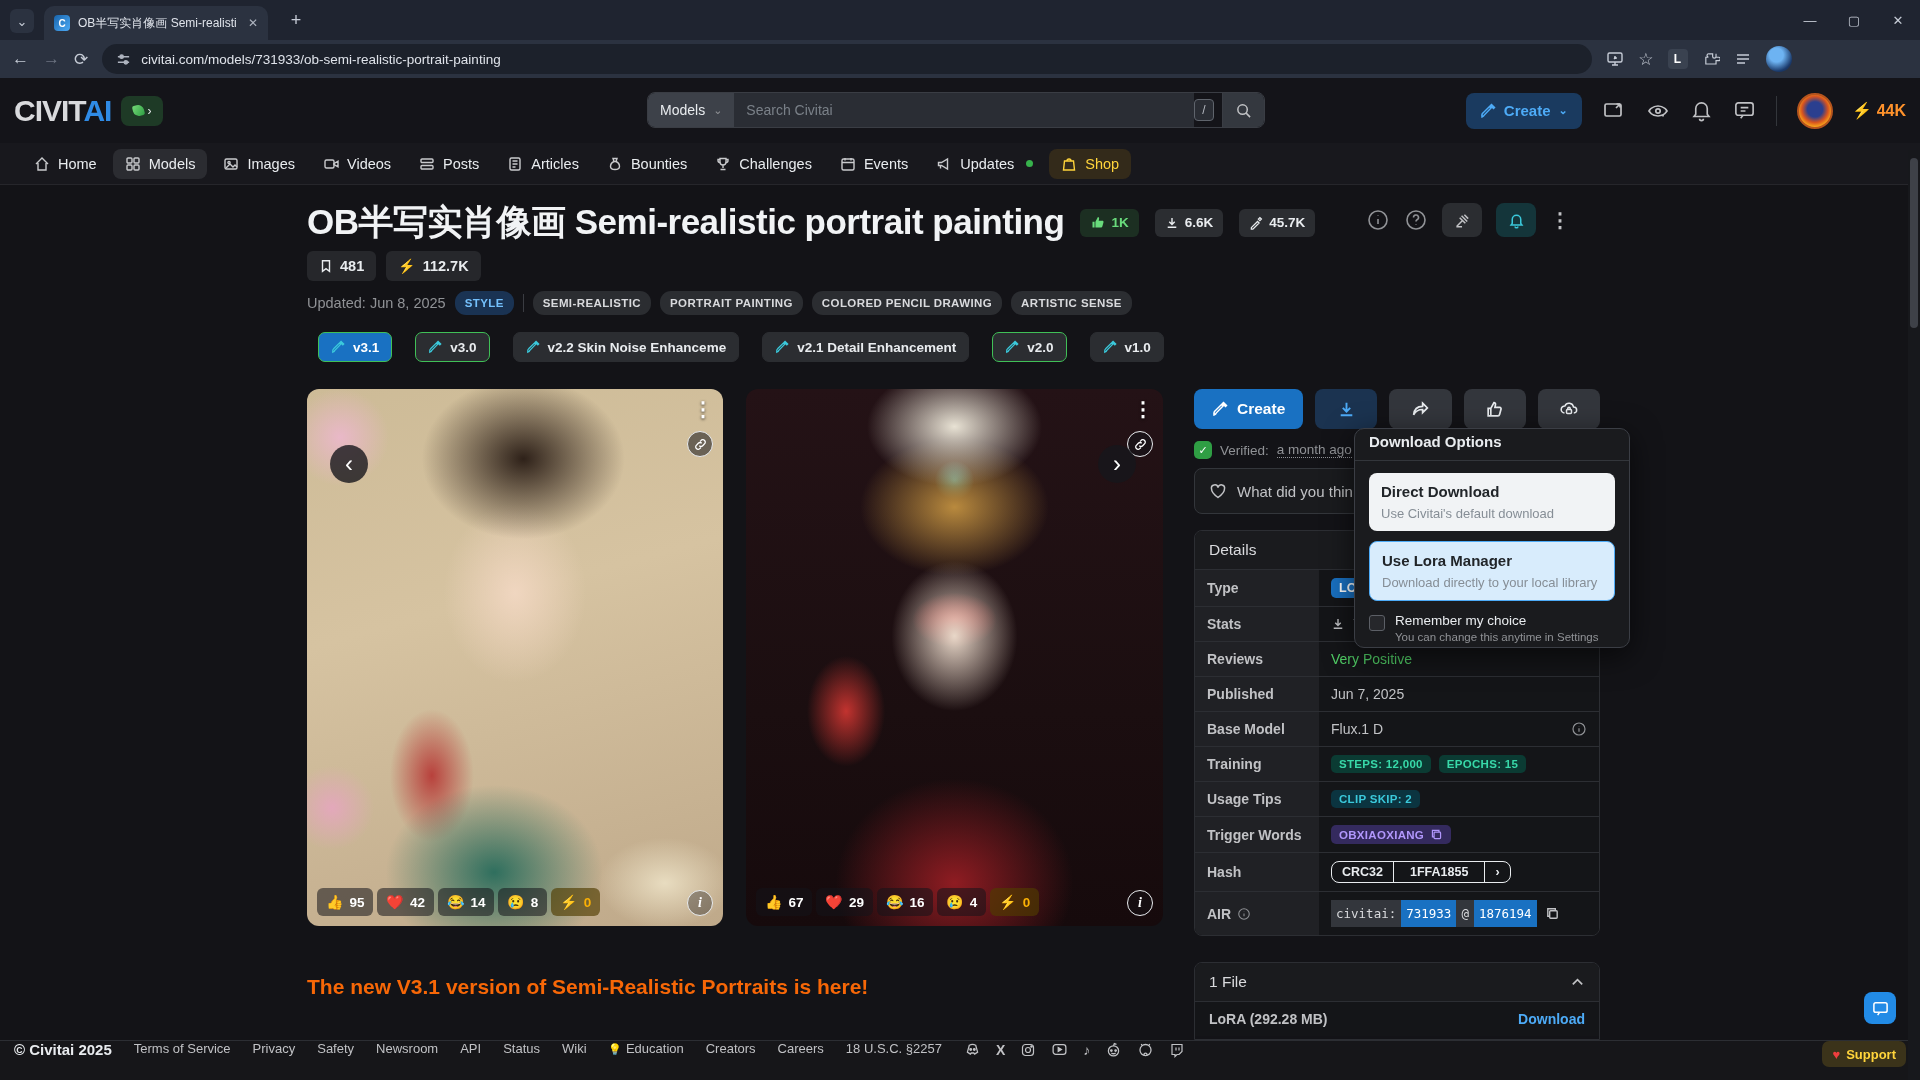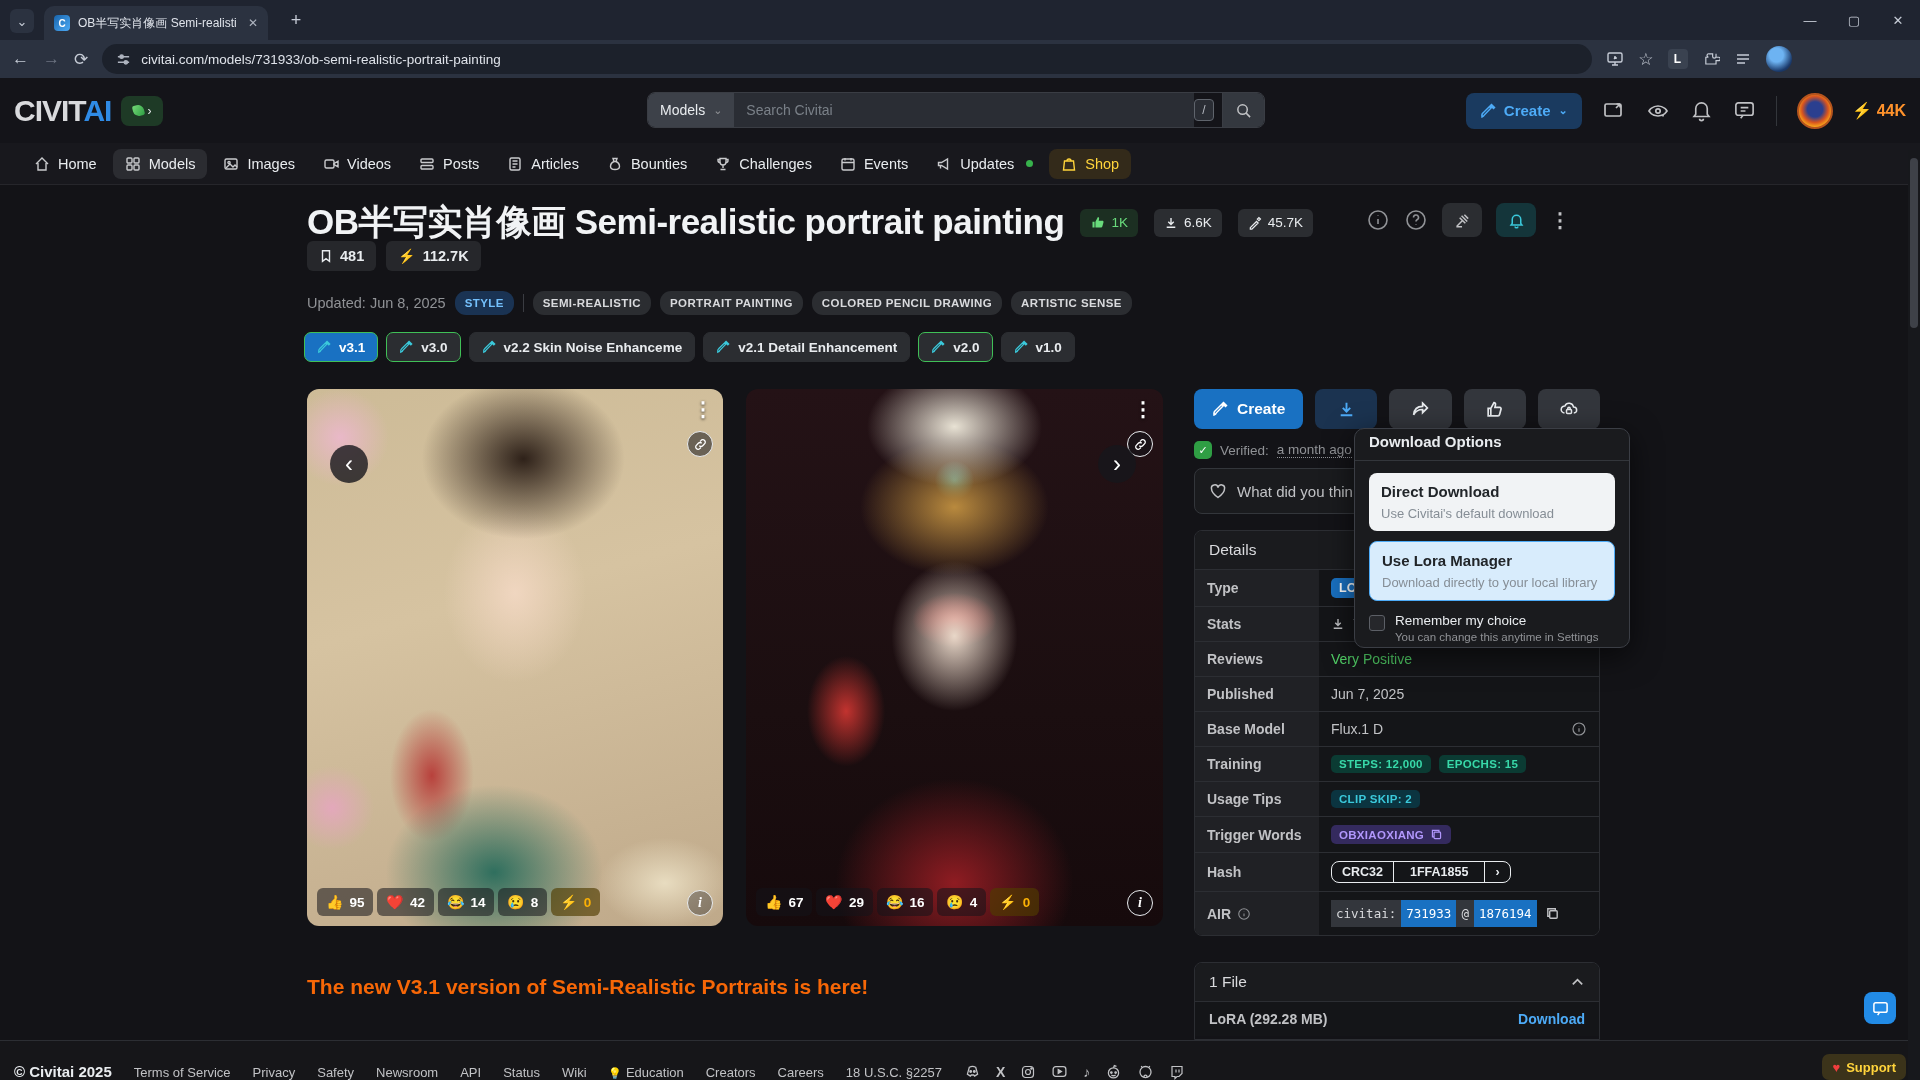--- a/index.html
+++ b/index.html
@@ -48,37 +48,37 @@
   .nv svg { color:#c9cacd; }
   .nv.active { background:#2b2c31; }
   .nv.shop { background:rgba(250,176,5,0.12); color:#ffd43b; }
   .nv.shop svg { color:#ffd43b; }
   .green-dot { width:7px; height:7px; border-radius:50%; background:#37b24c; margin-left:4px; }
 
   
   #content { position:absolute; left:0; top:185px; width:1920px; height:855px; background:#131317; }
   .title-row { position:absolute; left:307px; top:14px; display:flex; align-items:center; gap:16px; }
   .page-title { font-size:35px; font-weight:bold; color:#f1f3f5; letter-spacing:-0.5px; white-space:nowrap; }
-  .badge { height:28px; border-radius:6px; padding:0 10px; display:flex; align-items:center; gap:6px; font-size:13.5px; font-weight:normal; background:#2b2d31; color:#e9ecef; }
+  .badge { height:28px; border-radius:6px; padding:0 10px; display:flex; align-items:center; gap:6px; font-size:13.5px; font-weight:bold; background:#2b2d31; color:#e9ecef; }
   .badge.like { background:#1c2f22; color:#69db7c; }
   .title-icons { position:absolute; left:1366px; top:18px; display:flex; align-items:center; gap:14px; }
   .ghost-ic { color:#909296; }
   .sq-btn { width:40px; height:34px; border-radius:8px; background:#2b2d31; display:flex; align-items:center; justify-content:center; color:#c1c2c5; }
   .sq-btn.bell { background:#14353a; color:#3bc9db; }
   .dots { color:#c1c2c5; font-size:20px; font-weight:bold; }
 
-  .stats-row { position:absolute; left:307px; top:56px; display:flex; gap:10px;justify-content:space-between; }
+  .stats-row { position:absolute; left:307px; top:66px; display:flex; gap:10px;justify-content:space-between; }
   .stat-pill { background:#26272b; border-radius:6px; height:30px; padding:0 12px; display:flex; align-items:center; gap:7px; font-size:14.5px; font-weight:bold; color:#e9ecef; }
   .meta-row { position:absolute; left:307px; top:106px; display:flex; align-items:center; gap:9px; }
   .updated { font-size:14.5px; color:#909296; }
   .tag { height:24px; border-radius:11px; padding:0 10px; display:flex; align-items:center; background:#2b2d31; color:#d9dadd; font-size:11.5px; font-weight:bold; letter-spacing:0.4px; }
   .tag.style { background:#1a3353; color:#74c0fc; }
   .meta-div { width:1px; height:18px; background:#3a3c42; }
 
-  .versions { position:absolute; left:304px; top:147px; display:flex; gap:8px;border-radius:13px; }
+  .versions { position:absolute; left:318px; top:147px; display:flex; gap:23px;border-radius:13px; }
   .ver { height:30px; border-radius:7px; padding:0 12px; display:flex; align-items:center; gap:8px; font-size:13.5px; font-weight:bold; color:#e9ecef; background:#2b2d31; border:1.5px solid #2b2d31; }
   .ver svg { color:#3bc9db; }
   .ver.active { background:#1971c2; border-color:#40c057; color:#fff; }
   .ver.green { border-color:#40c057; }
 
   .card { position:absolute; top:204px; width:416px; height:537px; border-radius:12px; overflow:hidden; }
   .card .dots { position:absolute; top:8px; right:10px; text-shadow:0 1px 3px rgba(0,0,0,.8); color:#fff; }
   .link-badge { position:absolute; top:42px; right:10px; width:26px; height:26px; border-radius:50%; background:rgba(20,20,25,.55); border:1.5px solid #e9ecef; display:flex; align-items:center; justify-content:center; color:#fff; }
   .reactions { position:absolute; left:10px; bottom:10px; display:flex; gap:4px; }
   .rx { background:rgba(20,20,25,.55); border-radius:6px; height:28px; padding:0 9px; display:flex; align-items:center; gap:6px; font-size:13.5px; font-weight:bold; color:#fff; }
@@ -127,21 +127,21 @@
   .opt .t { font-size:15px; font-weight:bold; color:#212529; margin-bottom:6px; }
   .opt .d { font-size:13px; color:#868e96; }
   .opt.o1 { background:#d8ecfc; border:1.5px solid #4dabf7; }
   .opt.o2 { background:#f1f3f5; }
   .remember { display:flex; gap:10px; margin-top:12px; }
   .cbx { width:16px; height:16px; border:1.5px solid #5c5f66; border-radius:3px; background:#26272b; flex:0 0 16px; margin-top:2px; }
   .rem-t { font-size:13.5px; color:#e9ecef; margin-bottom:3px; }
   .rem-n { font-size:11.5px; color:#909296; }
 
   
-  #footer { position:absolute; left:0; top:1040px; width:1920px; height:40px; background:#161619; border-top:1px solid #2c2e33; display:flex; align-items:flex-end; padding:0 14px; gap:22px; }
+  #footer { position:absolute; left:0; top:1040px; width:1920px; height:40px; background:#161619; border-top:1px solid #2c2e33; display:flex; align-items:flex-start; padding:0 14px; gap:22px; }
   .copyright { font-size:15px; font-weight:bold; color:#e9ecef; white-space:nowrap; }
   .flink { font-size:13px; color:#c1c2c5; white-space:nowrap; }
   .socials { display:flex; align-items:center; gap:15px; color:#c1c2c5; }
   .support { margin-left:auto; background:#3b331a; border-radius:7px; height:26px; padding:0 10px; display:flex; align-items:center; gap:6px; font-size:13px; font-weight:bold; color:#ffd43b; }
   .support .hrt { color:#f03e3e; font-size:13px; }
   .chat-fab { position:absolute; left:1864px; top:992px; width:32px; height:32px; border-radius:8px; background:#228be6; display:flex; align-items:center; justify-content:center; color:#fff; z-index:40; }
   .scroll-track { position:absolute; left:1908px; top:150px; width:12px; height:930px; background:#17181c; }
   .scroll-thumb { position:absolute; left:1910px; top:158px; width:8px; height:170px; background:#3e4148; border-radius:4px; }
 </style>
 </head>

